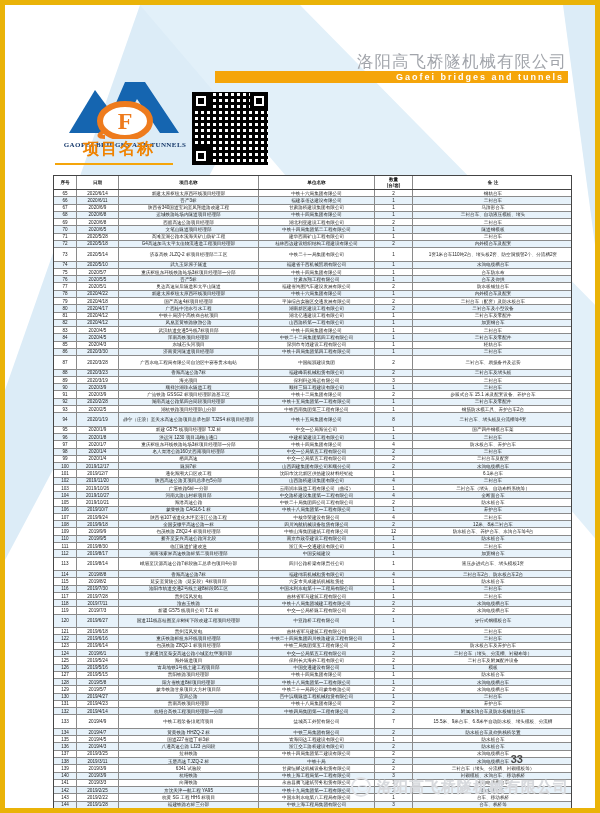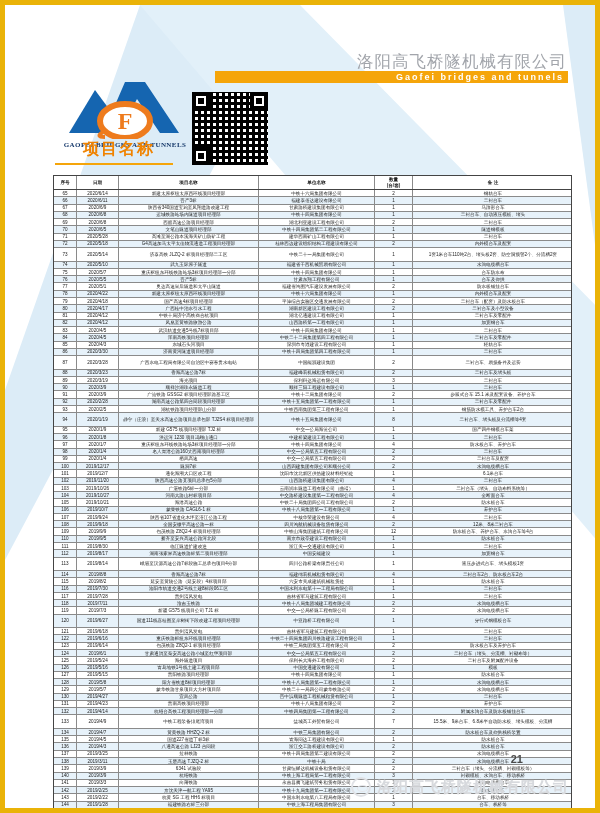--- a/index.html
+++ b/index.html
@@ -744,19 +744,19 @@
           <div class="cell c0">146</div>
           <div class="cell c1">2019/1/18</div>
           <div class="cell c2">武夷铁路 HBZQ-2 标</div>
           <div class="cell c3">中铁三局集团有限公司</div>
           <div class="cell c4">4</div>
           <div class="cell c5">二衬台车（堵头、自动布料系统等）、防水板台车</div>
         </div>
       </div>
   </div>
 
-  <div class="page-num">21</div>
+  <div class="page-num">33</div>
 
   <div class="footer">
     <div class="footer-logo"></div>
     <div class="footer-name">洛阳高飞桥隧机械有限公司</div>
   </div>
 </div>
 
 </body></html>

